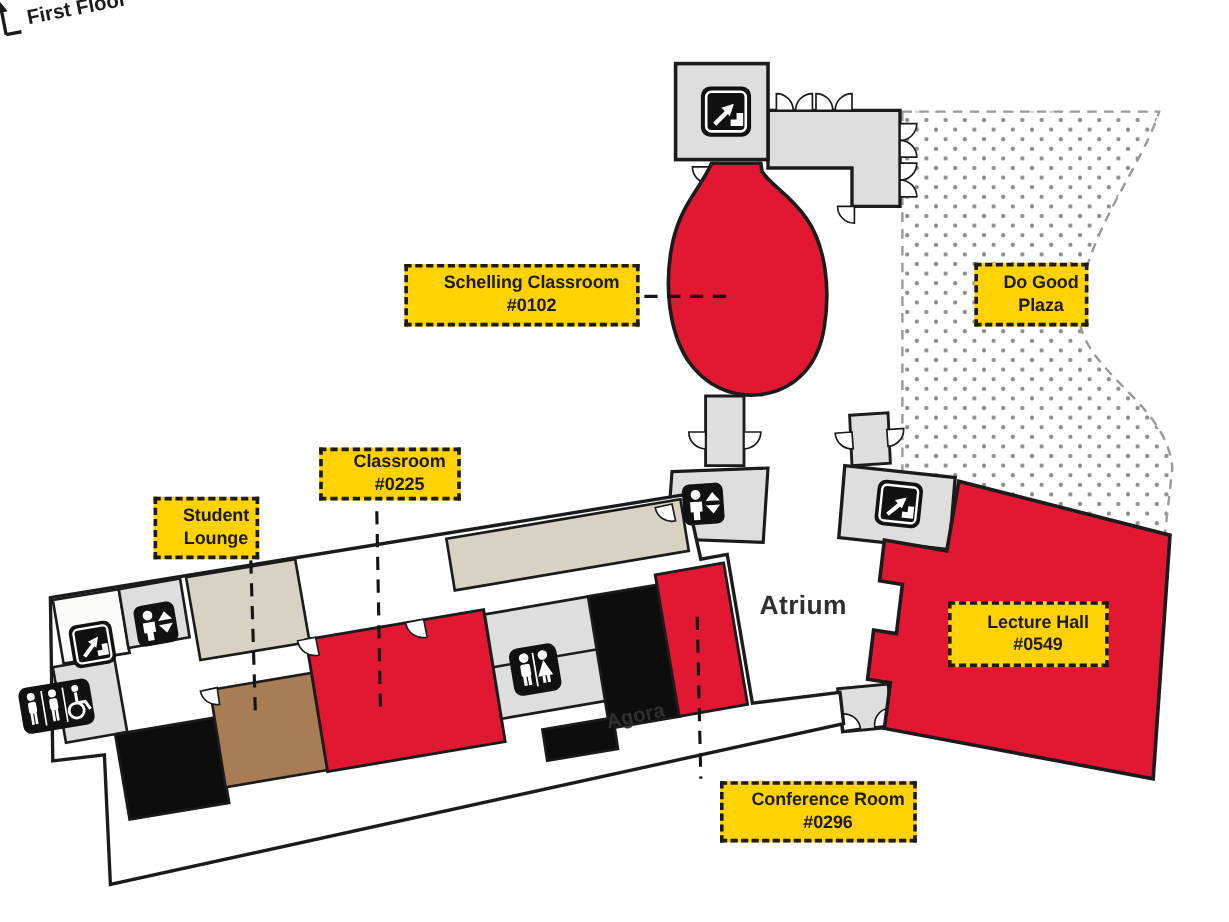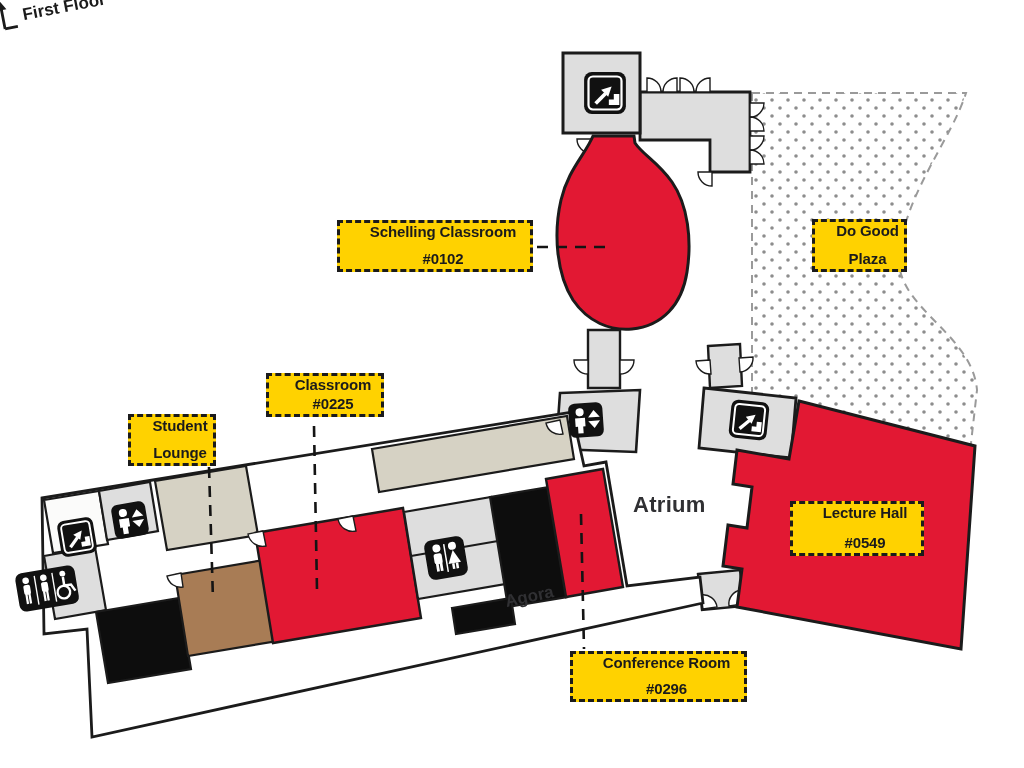--- a/index.html
+++ b/index.html
@@ -1,29 +1,29 @@
 <!DOCTYPE html>
 <html><head>
 <meta charset="utf-8">
 <style>
   html,body{margin:0;padding:0;background:#ffffff}
   .stage{position:relative;width:1024px;height:768px;background:#ffffff;overflow:hidden;
          font-family:"Liberation Sans",sans-serif;}
   svg.plan{position:absolute;left:0;top:0}
   .label{position:absolute;box-sizing:border-box;background:#ffd200;border:3px dashed #1b1b1b;
-         display:flex;flex-direction:column;align-items:center;justify-content:space-between;
+         display:flex;flex-direction:column;align-items:center;justify-content:center;
          text-align:center;font-weight:bold;font-size:15px;line-height:1.25;color:#1b1b1b;
          letter-spacing:-0.1px;padding-left:16px;}
   .label span{display:block;white-space:nowrap}
   .lbl-schelling{left:337px;top:220px;width:196px;height:52px}
   .lbl-dogood{left:812px;top:219px;width:95px;height:53px}
   .lbl-classroom{left:266px;top:373px;width:118px;height:44px}
   .lbl-lounge{left:128px;top:414px;width:88px;height:52px}
   .lbl-lecture{left:790px;top:501px;width:134px;height:55px}
-  .lbl-conference{left:570px;top:651px;width:177px;height:51px}
+  .lbl-conference{left:600px;top:651px;width:164px;height:51px}
   .area-label{position:absolute;font-weight:bold;color:#303033;white-space:nowrap}
   .atrium{left:633px;top:492px;font-size:22px;letter-spacing:.3px}
   .agora{left:505px;top:587px;font-size:17px;transform:rotate(-12deg)}
   .first-floor{left:96px;top:662px;display:flex;align-items:flex-start;gap:6px;
                font-size:17px;font-weight:bold;color:#1b1b1b;
                transform:rotate(-11deg);transform-origin:left bottom}
   .first-floor span{padding-top:10px}
 </style>
 </head>
 <body>

